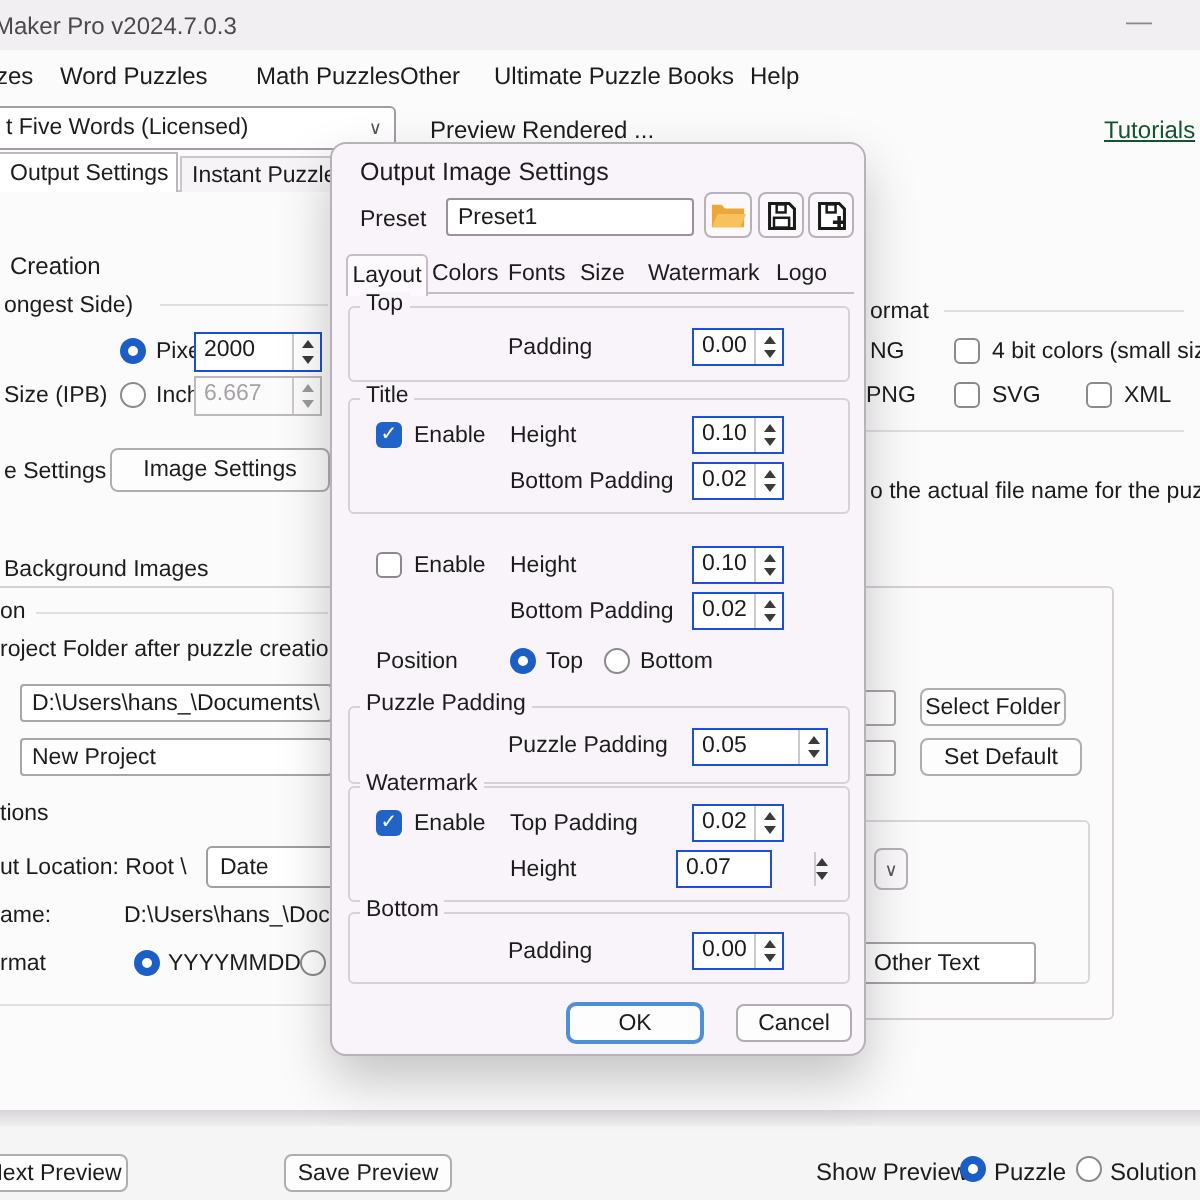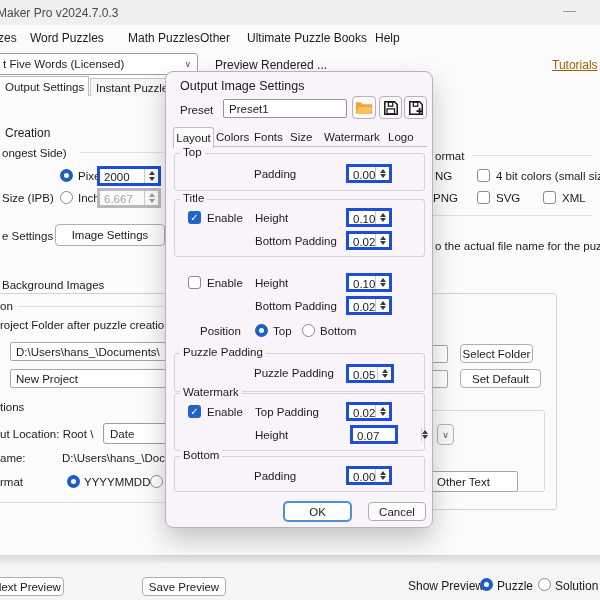--- a/index.html
+++ b/index.html
@@ -10,21 +10,21 @@
   .btn{position:absolute;background:#fdfdfd;border:1px solid #b1acb1;border-radius:4px;
     font-size:11.5px;color:#1c1c1c;display:flex;align-items:center;justify-content:center;
     box-sizing:border-box;white-space:nowrap;}
   .field{position:absolute;background:#fff;border:1px solid #aba4ab;border-radius:2px;
     font-size:11.5px;display:flex;align-items:center;padding:0 5px;white-space:nowrap;
     overflow:hidden;box-sizing:border-box;}
   .combo{position:absolute;background:#fff;border:1px solid #a39da3;border-radius:3px;
     font-size:11.5px;display:flex;align-items:center;padding:0 6px;box-sizing:border-box;
     white-space:nowrap;overflow:hidden;}
   .combo .chev{margin-left:auto;font-size:9px;color:#555;}
-  .spin{position:absolute;background:#fff;border:3px solid #1d4ed8;display:flex;box-sizing:border-box;}
+  .spin{position:absolute;background:#fff;border:1px solid #1d4ed8;display:flex;box-sizing:border-box;}
   .spin .v{flex:1;font-size:11.5px;padding:2px 0 0 4px;}
   .spin .arrs{width:13px;border-left:1px solid #cfc9cf;display:flex;flex-direction:column;
     align-items:center;justify-content:space-evenly;}
   .tri-up{width:0;height:0;border-left:3px solid transparent;border-right:3px solid transparent;
     border-bottom:4px solid #3a3a3a;}
   .tri-dn{width:0;height:0;border-left:3px solid transparent;border-right:3px solid transparent;
     border-top:4px solid #3a3a3a;}
   .spin.dis{border-color:#bdb8bd;background:#fcfbfc;}
   .spin.dis .v{color:#a5a2a5;}
   .spin.dis .tri-up{border-bottom-color:#9d9a9d;}
@@ -51,21 +51,21 @@
   
   #titlebar{position:absolute;left:0;top:0;width:600px;height:25px;background:#f1eff1;}
   #menubar{position:absolute;left:0;top:25px;width:600px;height:25px;background:#fcfbfc;}
   .tab{position:absolute;box-sizing:border-box;font-size:11.5px;display:flex;align-items:center;
     white-space:nowrap;overflow:hidden;}
   .tab.active{background:#fff;border:1px solid #bdb7bd;border-bottom:none;}
   .tab.inactive{background:#f6f4f6;border:1px solid #ccc6cc;border-bottom:none;}
   #bottombar{position:absolute;left:0;top:563px;width:600px;height:37px;background:#f6f5f6;z-index:20;}
   #bottomshadow{position:absolute;left:0;top:555px;width:600px;height:8px;z-index:20;
     background:linear-gradient(#d9d6d9,#efeeef);}
-  a.link{color:#a16207;text-decoration:underline;}
+  a.link{color:#14532d;text-decoration:underline;}
 </style>
 </head>
 <body>
 
 <div id="screen">
 
   <div id="titlebar">
     <div class="t" style="left:-3px;top:6px;color:#4a4a4a;">Maker Pro v2024.7.0.3</div>
     <div class="t" style="left:563px;top:3px;color:#8a8a8a;font-size:13px;">—</div>
   </div>
@@ -305,31 +305,31 @@
       </div>
     </div>
     <div class="t t11" style="left:89px;top:228px;">Bottom Padding</div>
     <div class="spin" style="left:180px;top:224px;width:46px;height:19px;">
       <div class="v">0.02</div>
       <div class="arrs">
         <div class="tri-up"></div>
         <div class="tri-dn"></div>
       </div>
     </div>
-    <div class="t t11" style="left:34px;top:253px;">Position</div>
+    <div class="t t11" style="left:22px;top:253px;">Position</div>
     <div class="radio sel" style="left:89px;top:252px;"></div>
     <div class="t t11" style="left:107px;top:253px;">Top</div>
     <div class="radio un" style="left:136px;top:252px;"></div>
     <div class="t t11" style="left:154px;top:253px;">Bottom</div>
 
     <div class="gbox" style="left:8px;top:281px;width:251px;height:39px;">
       <div class="glabel" style="left:5px;top:-8px;">Puzzle Padding</div>
     </div>
     <div class="t t11" style="left:88px;top:295px;">Puzzle  Padding</div>
-    <div class="spin" style="left:180px;top:292px;width:48px;height:19px;">
+    <div class="spin" style="left:180px;top:292px;width:68px;height:19px;">
       <div class="v">0.05</div>
       <div class="arrs">
         <div class="tri-up"></div>
         <div class="tri-dn"></div>
       </div>
     </div>
 
     <div class="gbox" style="left:8px;top:321px;width:251px;height:58px;">
       <div class="glabel" style="left:5px;top:-8px;">Watermark</div>
     </div>
@@ -339,21 +339,21 @@
     <div class="t t11" style="left:41px;top:334px;">Enable</div>
     <div class="t t11" style="left:89px;top:334px;">Top Padding</div>
     <div class="spin" style="left:180px;top:330px;width:46px;height:19px;">
       <div class="v">0.02</div>
       <div class="arrs">
         <div class="tri-up"></div>
         <div class="tri-dn"></div>
       </div>
     </div>
     <div class="t t11" style="left:89px;top:357px;">Height</div>
-    <div class="spin" style="left:184px;top:353px;width:48px;height:19px;gap:42px;">
+    <div class="spin" style="left:172px;top:353px;width:48px;height:19px;gap:42px;">
       <div class="v">0.07</div>
       <div class="arrs">
         <div class="tri-up"></div>
         <div class="tri-dn"></div>
       </div>
     </div>
 
     <div class="gbox" style="left:8px;top:384px;width:251px;height:36px;">
       <div class="glabel" style="left:5px;top:-8px;">Bottom</div>
     </div>

